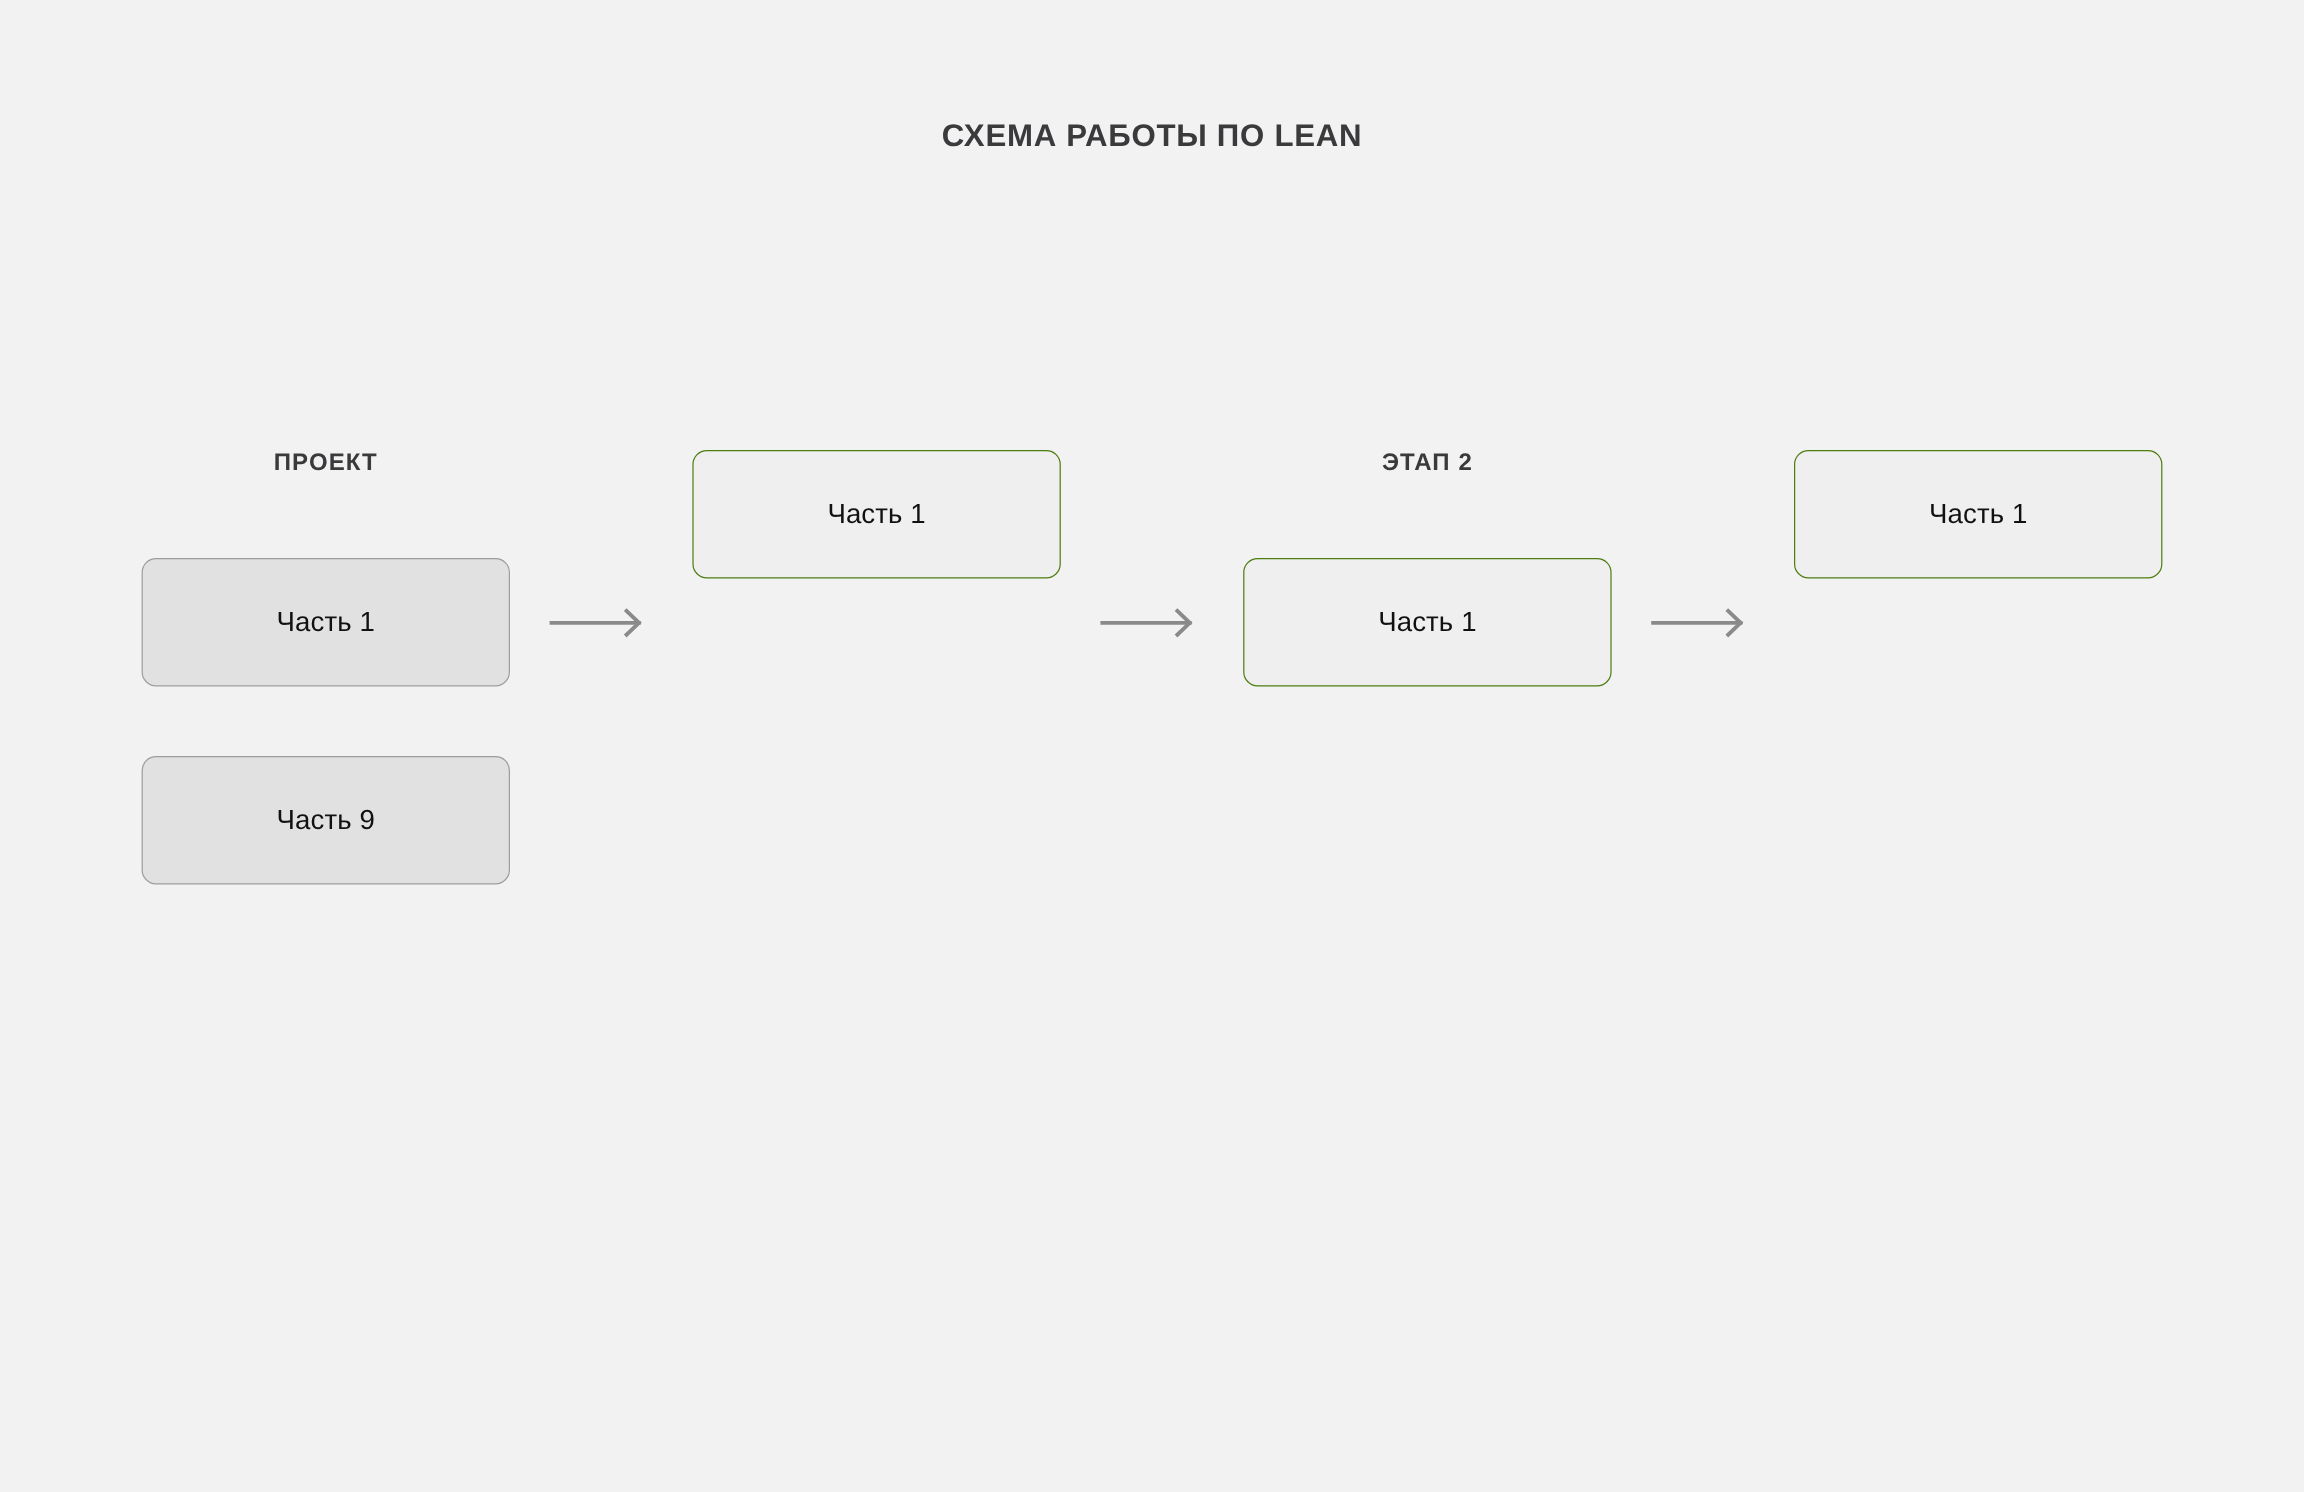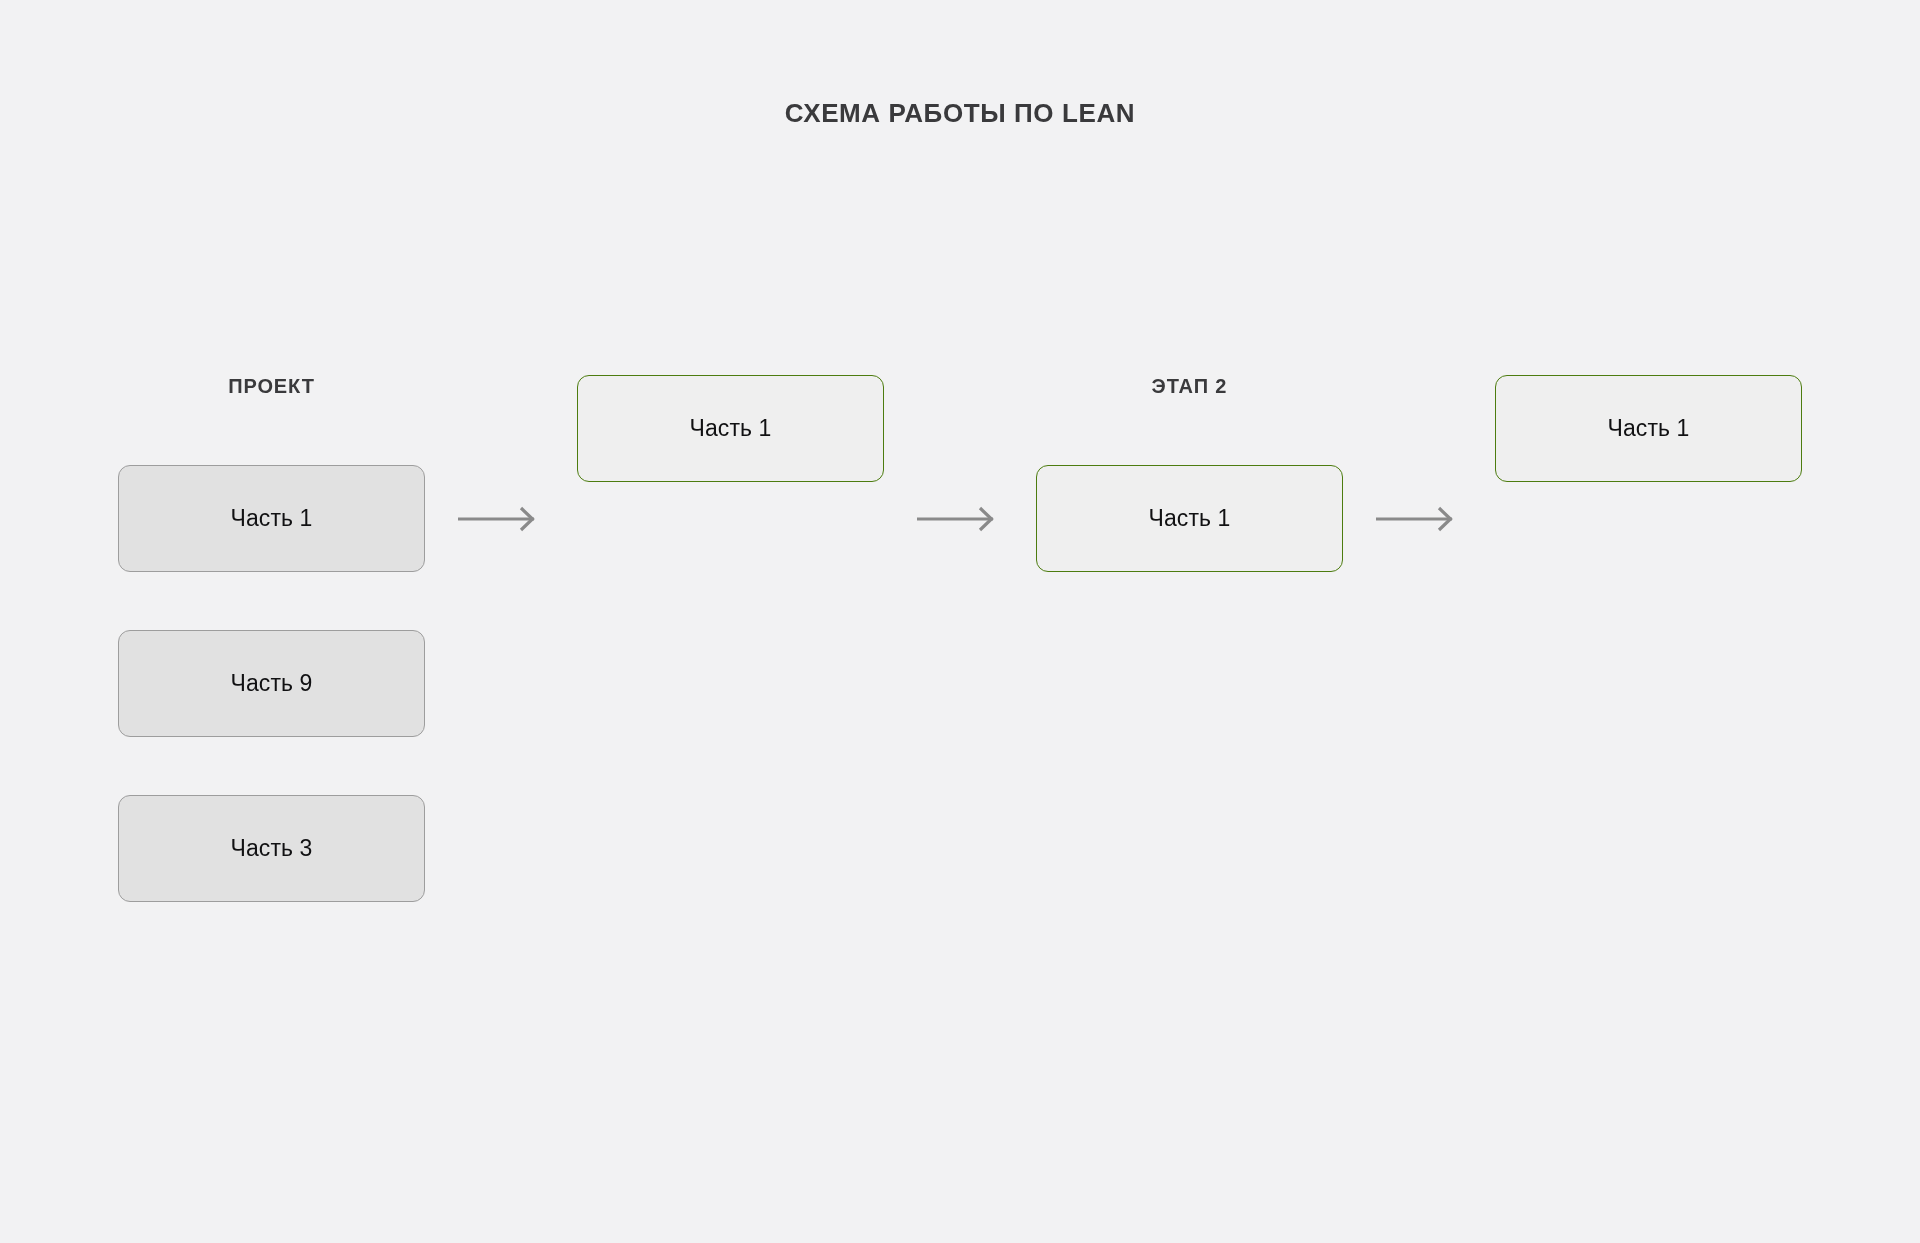--- a/index.html
+++ b/index.html
@@ -115,23 +115,20 @@
 
   <div class="column">
     <div class="column-header">ПРОЕКТ</div>
     <div class="card-stack">
       <div class="card tone-dark">
         <span>Часть 1</span>
       </div>
       <div class="card tone-dark">
         <span>Часть 9</span>
       </div>
-      <div class="card tone-dark">
-        <span>Часть 3</span>
-      </div>
     </div>
   </div>
 
   <div class="connector">
     <span>
       <svg width="88" height="26" viewBox="0 0 88 26" fill="none">
         <path d="M1 13 H77" stroke="#8a8a8a" stroke-width="3.2" stroke-linecap="butt"></path>
         <path d="M64 2 L75.5 13 L64 24" stroke="#8a8a8a" stroke-width="3.2" fill="none" stroke-linecap="butt" stroke-linejoin="miter"></path>
       </svg>
     </span>

